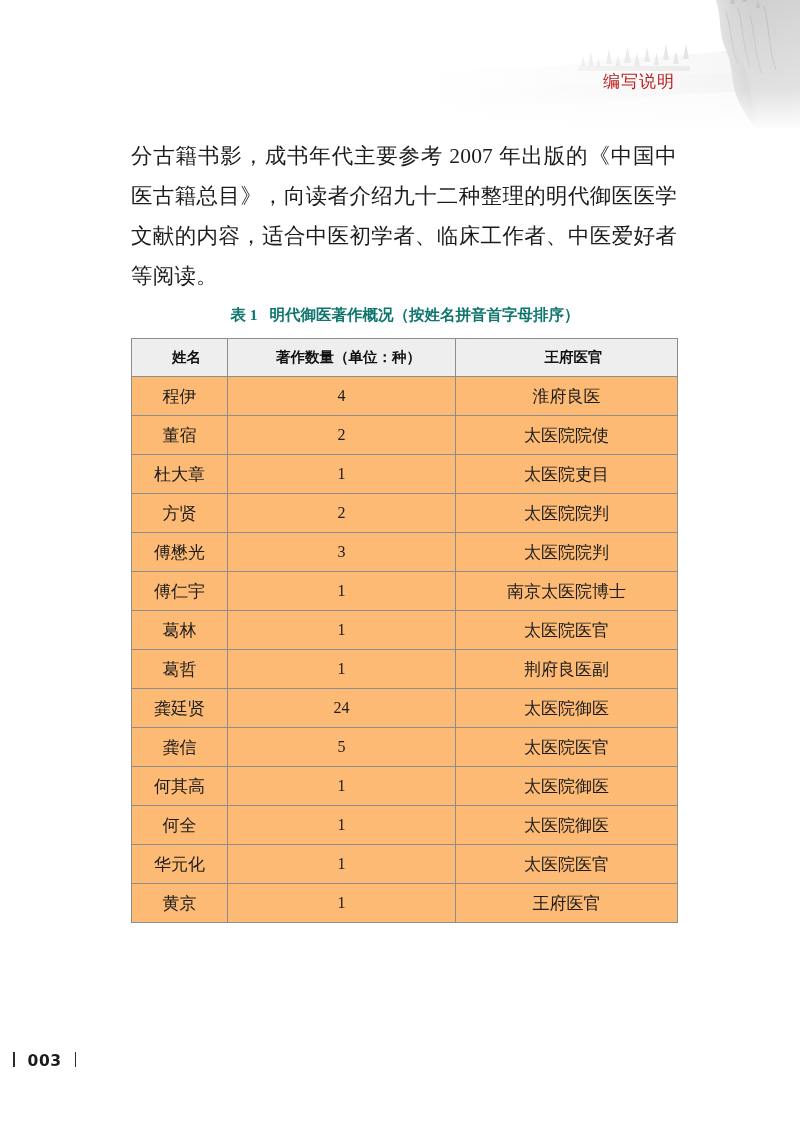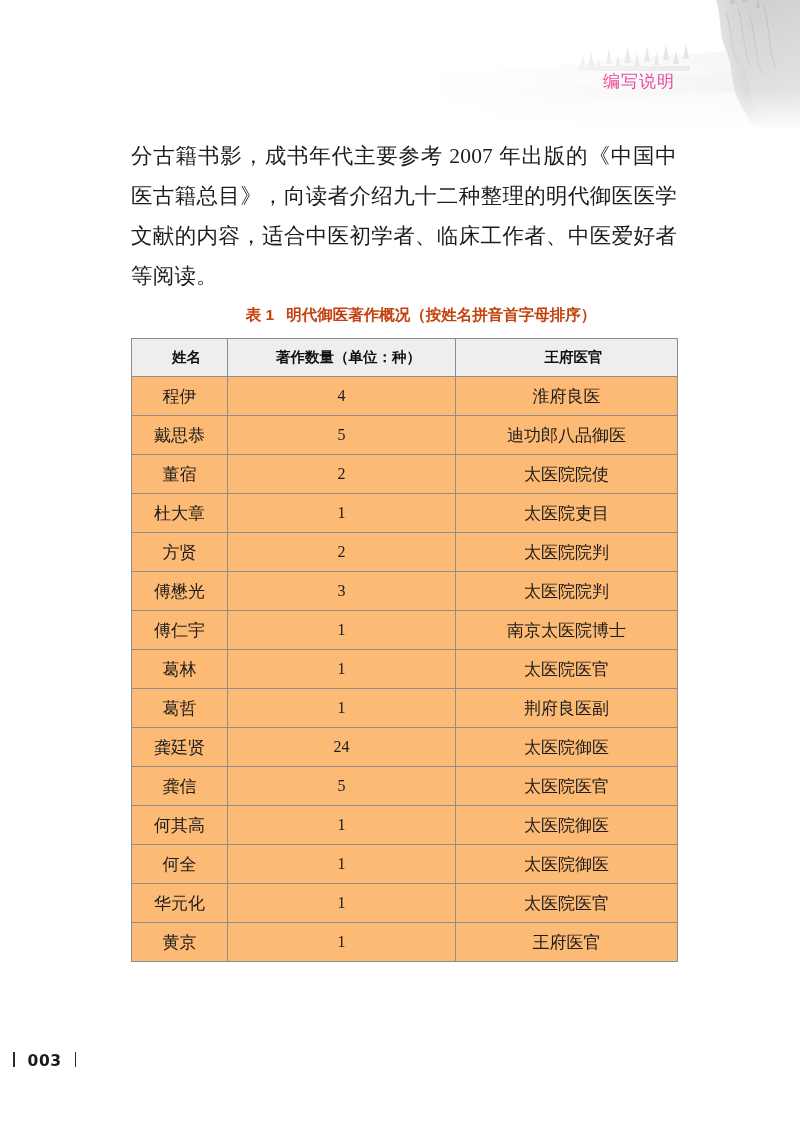--- a/index.html
+++ b/index.html
@@ -38,49 +38,49 @@
     width: 370px;
     height: 128px;
   }
   .header-title {
     position: absolute;
     left: 603px;
     top: 70px;
     font-family: "DejaVu Sans", "Liberation Sans", sans-serif;
     font-size: 17px;
     letter-spacing: 1px;
-    color: #ec4899;
+    color: #b91c1c;
     white-space: nowrap;
   }
 
   
   .body-text {
     position: absolute;
     left: 131px;
     top: 136px;
     width: 546px;
     font-size: 21.5px;
     line-height: 40px;
     text-align: justify;
     text-justify: inter-ideograph;
     letter-spacing: 0.2px;
     color: #1c1c1c;
   }
 
   
   .table-caption {
     position: absolute;
-    left: 148px;
+    left: 132px;
     top: 305px;
     width: 546px;
     text-align: center;
-    font-family: Liberation Sans, sans-serif;
+    font-family: Liberation Serif, serif;
     font-size: 15.5px;
     font-weight: bold;
-    color: #c2410c;
+    color: #0f766e;
     white-space: nowrap;
   }
   .table-caption .cap-gap { display: inline-block; width: 12px; }
 
   
   .table-wrap {
     position: absolute;
     left: 131px;
     top: 338px;
     width: 546px;
@@ -239,25 +239,20 @@
         <th>王府医官</th>
       </tr>
     </thead>
     <tbody>
       <tr>
         <td class="cell-name">程伊</td>
         <td class="cell-count">4</td>
         <td class="cell-career">淮府良医</td>
       </tr>
       <tr>
-        <td class="cell-name">戴思恭</td>
-        <td class="cell-count">5</td>
-        <td class="cell-career">迪功郎八品御医</td>
-      </tr>
-      <tr>
         <td class="cell-name">董宿</td>
         <td class="cell-count">2</td>
         <td class="cell-career">太医院院使</td>
       </tr>
       <tr>
         <td class="cell-name">杜大章</td>
         <td class="cell-count">1</td>
         <td class="cell-career">太医院吏目</td>
       </tr>
       <tr>

